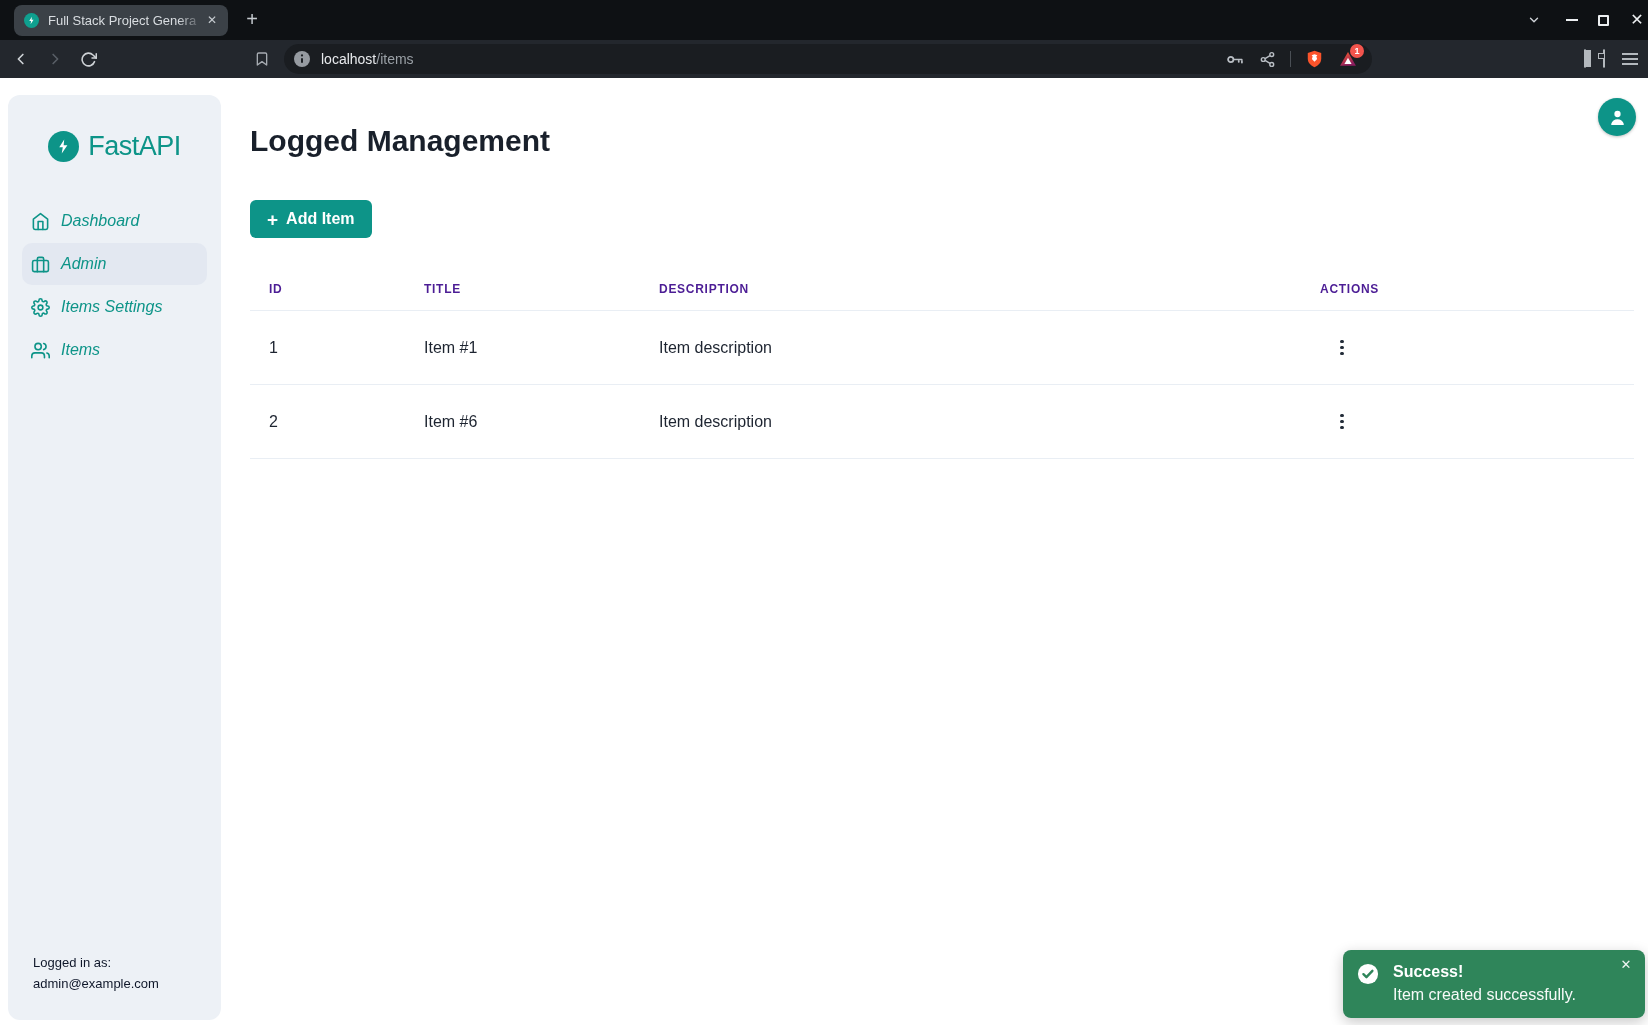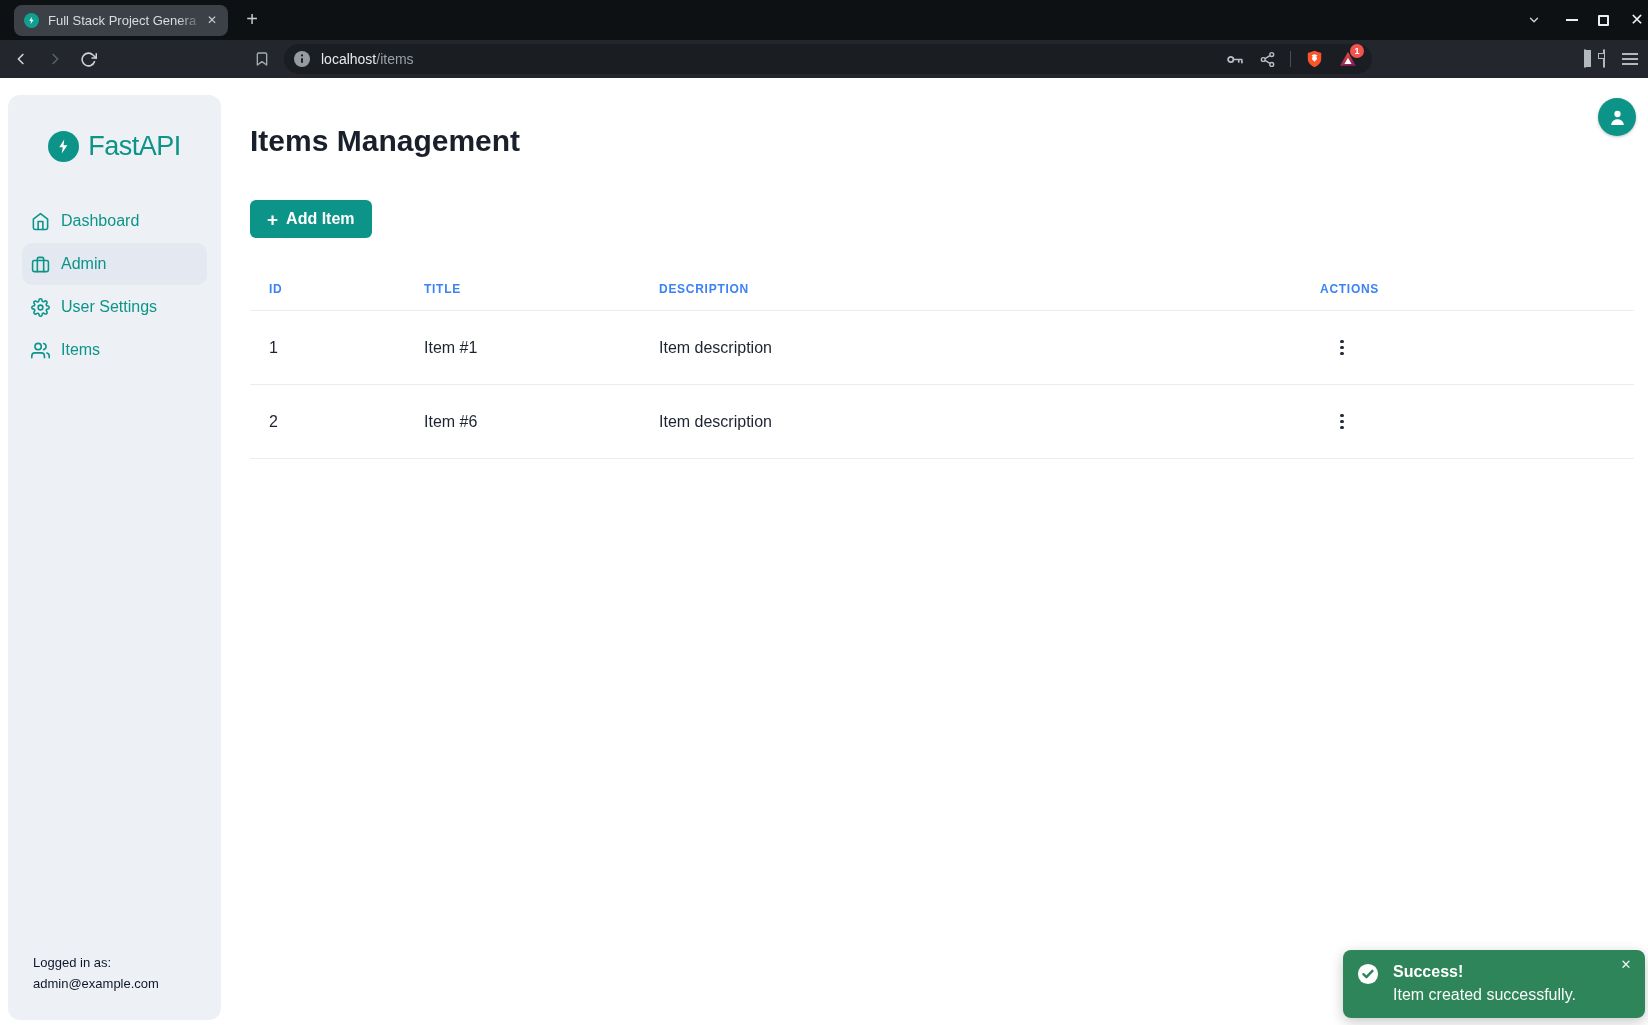--- a/index.html
+++ b/index.html
@@ -47,21 +47,21 @@
   .burger-ic { display:flex; flex-direction:column; gap:3px; }
   .burger-ic i { display:block; width:16px; height:2px; background:#b3b8bd; }
 
   
   .page { position:absolute; left:0; top:78px; width:1648px; height:947px; background:#fff; }
 
   .sidebar { position:absolute; left:8px; top:17px; width:213px; height:925px; background:#edf1f6; border-radius:12px; }
   .logo { margin-top:36px; display:flex; align-items:center; justify-content:center; gap:9px; }
   .logo-mark { width:31px; height:31px; border-radius:50%; background:#0d9488; display:flex; align-items:center; justify-content:center; }
   .logo-text { font-size:27px; color:#0d9488; font-weight:500; letter-spacing:-0.5px; }
-  .nav { margin-top:38px; padding:0 14px; display:flex; flex-direction:column; gap:1px; }
+  .nav { margin-top:38px; padding:0 14px; display:flex; flex-direction:column; gap:1px;font-style:italic; }
   .nav-item { height:42px; display:flex; align-items:center; gap:11px; padding-left:9px;
               border-radius:10px; color:#0d9488; font-size:16px; cursor:default; }
   .nav-item.active { background:#e3e8f1; }
   .sb-footer { position:absolute; left:25px; bottom:26px; font-size:13px; color:#0f172a; line-height:21px; }
 
   .avatar-btn { position:absolute; left:1598px; top:20px; width:38px; height:38px; border-radius:50%;
                 background:#0d9488; display:flex; align-items:center; justify-content:center;
                 box-shadow:0 1px 3px rgba(0,0,0,.25); }
 
   .page-title { position:absolute; left:250px; top:46px; font-size:30px; font-weight:700; color:#19202b; }
@@ -70,21 +70,21 @@
              border-radius:6px; color:#fff; display:flex; align-items:center; gap:8px; padding:0 17px;
              font-family:inherit; }
   .add-btn .plus { font-size:19px; font-weight:700; line-height:1; }
   .add-btn .lbl { font-size:16px; font-weight:700; }
 
   .tbl { position:absolute; left:250px; top:189px; width:1384px; }
   .tbl-header, .tbl-row { display:grid; grid-template-columns:155px 235px 661px 1fr; align-items:center; }
   .tbl-header { height:44px; border-bottom:1px solid #e9eef4; }
   .tbl-row { height:74px; border-bottom:1px solid #e9eef4; }
   .cell { padding-left:19px; }
-  .th { font-size:12px; font-weight:700; color:#3b82f6; letter-spacing:.06em; }
+  .th { font-size:12px; font-weight:700; color:#4c1d95; letter-spacing:.06em; }
   .td { font-size:16px; color:#1d2430; }
   .kebab { width:28px; height:28px; margin-left:8px; border:none; background:transparent;
            display:flex; flex-direction:column; align-items:center; justify-content:center; gap:2.5px; }
   .kebab i { display:block; width:3.5px; height:3.5px; border-radius:50%; background:#232c39; }
 
   .toast { position:absolute; left:1343px; top:872px; width:302px; height:68px; background:#2f855a;
            border-radius:8px; box-shadow:0 4px 14px rgba(0,0,0,.22); color:#fff; }
   .toast-ic { position:absolute; left:14px; top:13px; }
   .toast-title { position:absolute; left:50px; top:12px; font-size:16px; font-weight:700; line-height:20px; }
   .toast-msg { position:absolute; left:50px; top:35px; font-size:16px; line-height:20px; color:rgba(255,255,255,.96); }
@@ -242,21 +242,21 @@
         </span>
         <span>Admin</span>
       </div>
       <div class="nav-item">
         <span>
           <svg width="19" height="19" viewBox="0 0 24 24" fill="none" stroke="#0d9488" stroke-width="2" stroke-linecap="round" stroke-linejoin="round">
               <circle cx="12" cy="12" r="3"></circle>
               <path d="M19.4 15a1.65 1.65 0 0 0 .33 1.82l.06.06a2 2 0 0 1 0 2.83 2 2 0 0 1-2.83 0l-.06-.06a1.65 1.65 0 0 0-1.82-.33 1.65 1.65 0 0 0-1 1.51V21a2 2 0 0 1-2 2 2 2 0 0 1-2-2v-.09A1.65 1.65 0 0 0 9 19.4a1.65 1.65 0 0 0-1.82.33l-.06.06a2 2 0 0 1-2.83 0 2 2 0 0 1 0-2.83l.06-.06a1.65 1.65 0 0 0 .33-1.82 1.65 1.65 0 0 0-1.51-1H3a2 2 0 0 1-2-2 2 2 0 0 1 2-2h.09A1.65 1.65 0 0 0 4.6 9a1.65 1.65 0 0 0-.33-1.82l-.06-.06a2 2 0 0 1 0-2.83 2 2 0 0 1 2.83 0l.06.06a1.65 1.65 0 0 0 1.82.33H9a1.65 1.65 0 0 0 1-1.51V3a2 2 0 0 1 2-2 2 2 0 0 1 2 2v.09a1.65 1.65 0 0 0 1 1.51 1.65 1.65 0 0 0 1.82-.33l.06-.06a2 2 0 0 1 2.83 0 2 2 0 0 1 0 2.83l-.06.06a1.65 1.65 0 0 0-.33 1.82V9a1.65 1.65 0 0 0 1.51 1H21a2 2 0 0 1 2 2 2 2 0 0 1-2 2h-.09a1.65 1.65 0 0 0-1.51 1z"></path>
             </svg>
         </span>
-        <span>User Settings</span>
+        <span>Items Settings</span>
       </div>
       <div class="nav-item">
         <span>
           <svg width="19" height="19" viewBox="0 0 24 24" fill="none" stroke="#0d9488" stroke-width="2" stroke-linecap="round" stroke-linejoin="round">
               <path d="M17 21v-2a4 4 0 0 0-4-4H5a4 4 0 0 0-4 4v2"></path>
               <circle cx="9" cy="7" r="4"></circle>
               <path d="M23 21v-2a4 4 0 0 0-3-3.87"></path>
               <path d="M16 3.13a4 4 0 0 1 0 7.75"></path>
             </svg>
         </span>
@@ -272,21 +272,21 @@
 
   <div class="avatar-btn">
     <span>
       <svg width="21" height="21" viewBox="0 0 24 24" fill="#fff">
           <circle cx="12" cy="8" r="3.6"></circle>
           <path d="M4.8 19.3c.9-3.4 3.7-5.3 7.2-5.3s6.3 1.9 7.2 5.3a.9.9 0 0 1-.9 1.2H5.7a.9.9 0 0 1-.9-1.2z"></path>
         </svg>
     </span>
   </div>
 
-  <h1 class="page-title">Items Management</h1>
+  <h1 class="page-title">Logged Management</h1>
 
   <button class="add-btn">
     <span class="plus">+</span>
     <span class="lbl">Add Item</span>
   </button>
 
   <div class="tbl">
     <div class="tbl-header">
       <div class="cell th">ID</div>
       <div class="cell th">TITLE</div>

